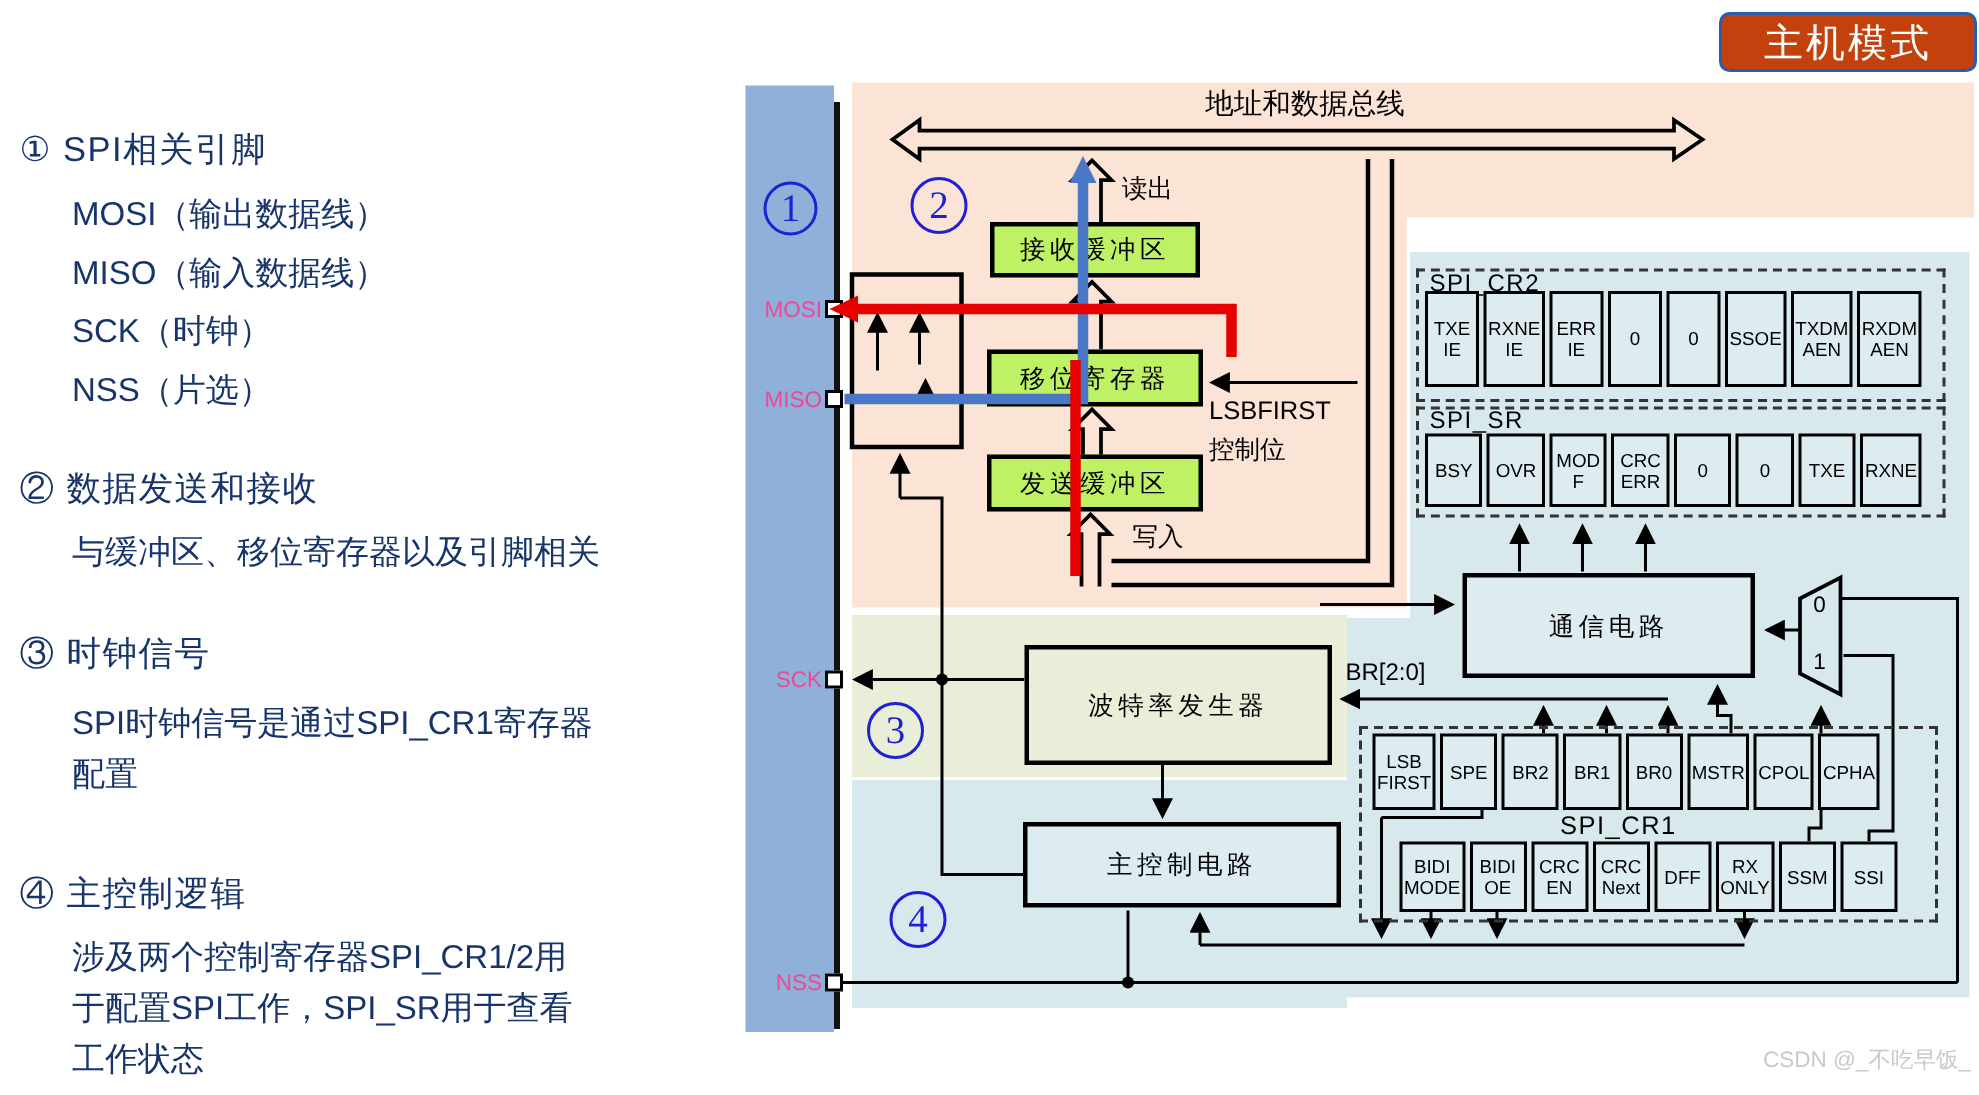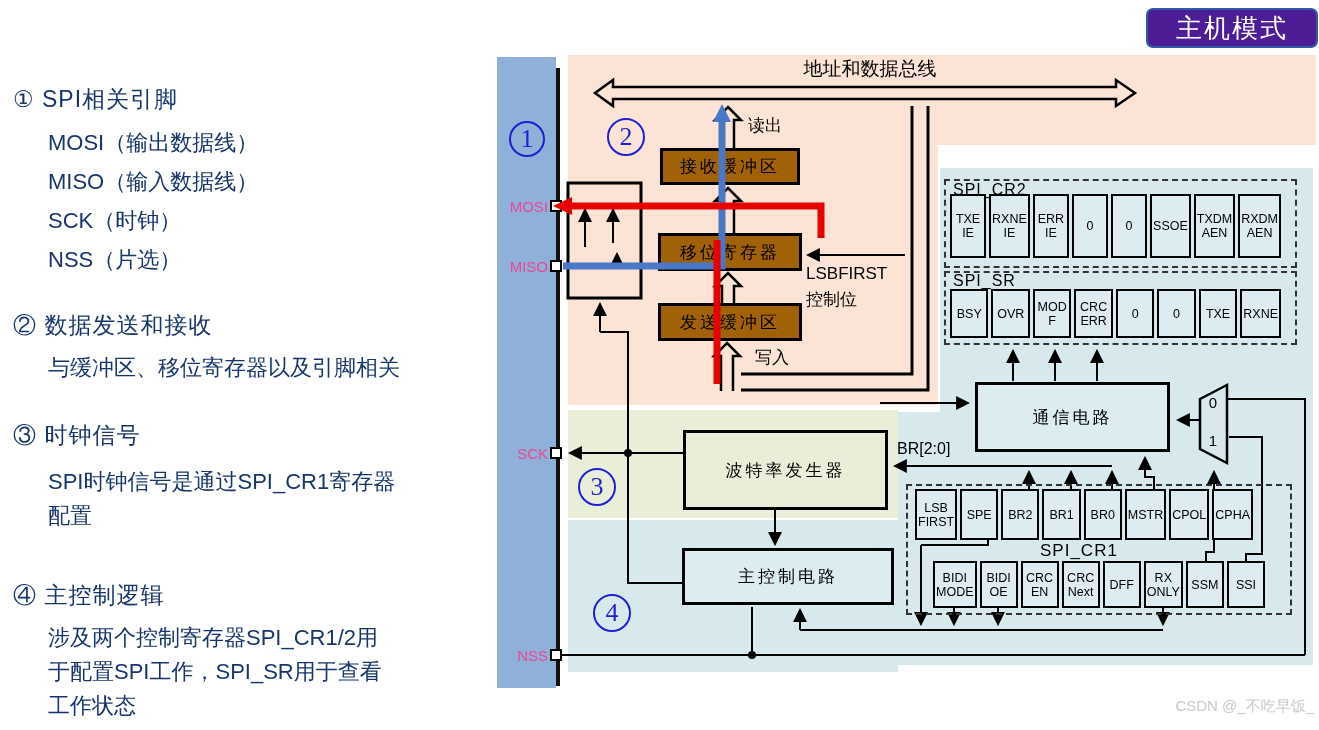--- a/index.html
+++ b/index.html
@@ -15,39 +15,39 @@
   .panel { position:absolute; }
   .p-pink  { background:#fbe4d5; }
   .p-green { background:#e9eed8; }
   .p-blue  { background:#d8e9ee; }
   .pinbar  { background:#8fb0d8; }
   .pinline { background:#111; }
 
   
   .dbox { position:absolute; border:3px solid #000; display:flex; align-items:center; justify-content:center;
           font-size:17px; color:#000; letter-spacing:3px; z-index:20; }
-  .bg-pink { background:#a16207; } .bg-blue { background:#dcecf1; } .bg-green { background:#e9eed8; }
+  .bg-pink { background:#bef264; } .bg-blue { background:#dcecf1; } .bg-green { background:#e9eed8; }
 
   .dashbox { position:absolute; border:2px dashed #333; z-index:18; }
   .reglabel { position:absolute; font-size:16px; color:#000; z-index:21; letter-spacing:1px; }
 
   .regrow { position:absolute; display:flex; gap:3px; z-index:21; }
   .bitcell { flex:1; border:2px solid #000; background:#dcecf1; display:flex; align-items:center; justify-content:center;
              text-align:center; font-size:12.5px; line-height:1.12; color:#000; padding:1px; }
 
   .circlenum { position:absolute; border:2px solid #1f1fd4; color:#1f1fd4; border-radius:50%;
                display:flex; align-items:center; justify-content:center;
                font-family:"Liberation Serif", serif; font-size:26px; z-index:22; background:transparent; }
 
   .pinlabel { position:absolute; font-size:15px; color:#ec4899; text-align:right; width:48px; z-index:22; }
   .pinsq { position:absolute; width:12px; height:12px; background:#fff; border:2px solid #000; z-index:22; }
 
   .dtext { position:absolute; font-size:17px; color:#000; z-index:21; }
 
-  .badge { position:absolute; left:1146px; top:8px; width:172px; height:40px; background:#4c1d95;
+  .badge { position:absolute; left:1146px; top:8px; width:172px; height:40px; background:#c2410c;
            border:2px solid #2e5ca8; border-radius:7px; color:#fff; font-size:26px; letter-spacing:2px;
            display:flex; align-items:center; justify-content:center; z-index:30; }
   .watermark { position:absolute; left:1090px; top:697px; width:224px; text-align:right;
                font-size:15px; color:#c9c9c9; z-index:30; }
 
   svg { position:absolute; left:0; top:0; overflow:visible; }
   #wiring { z-index:10; }
   #overlay { z-index:40; pointer-events:none; }
 </style>
 </head>

